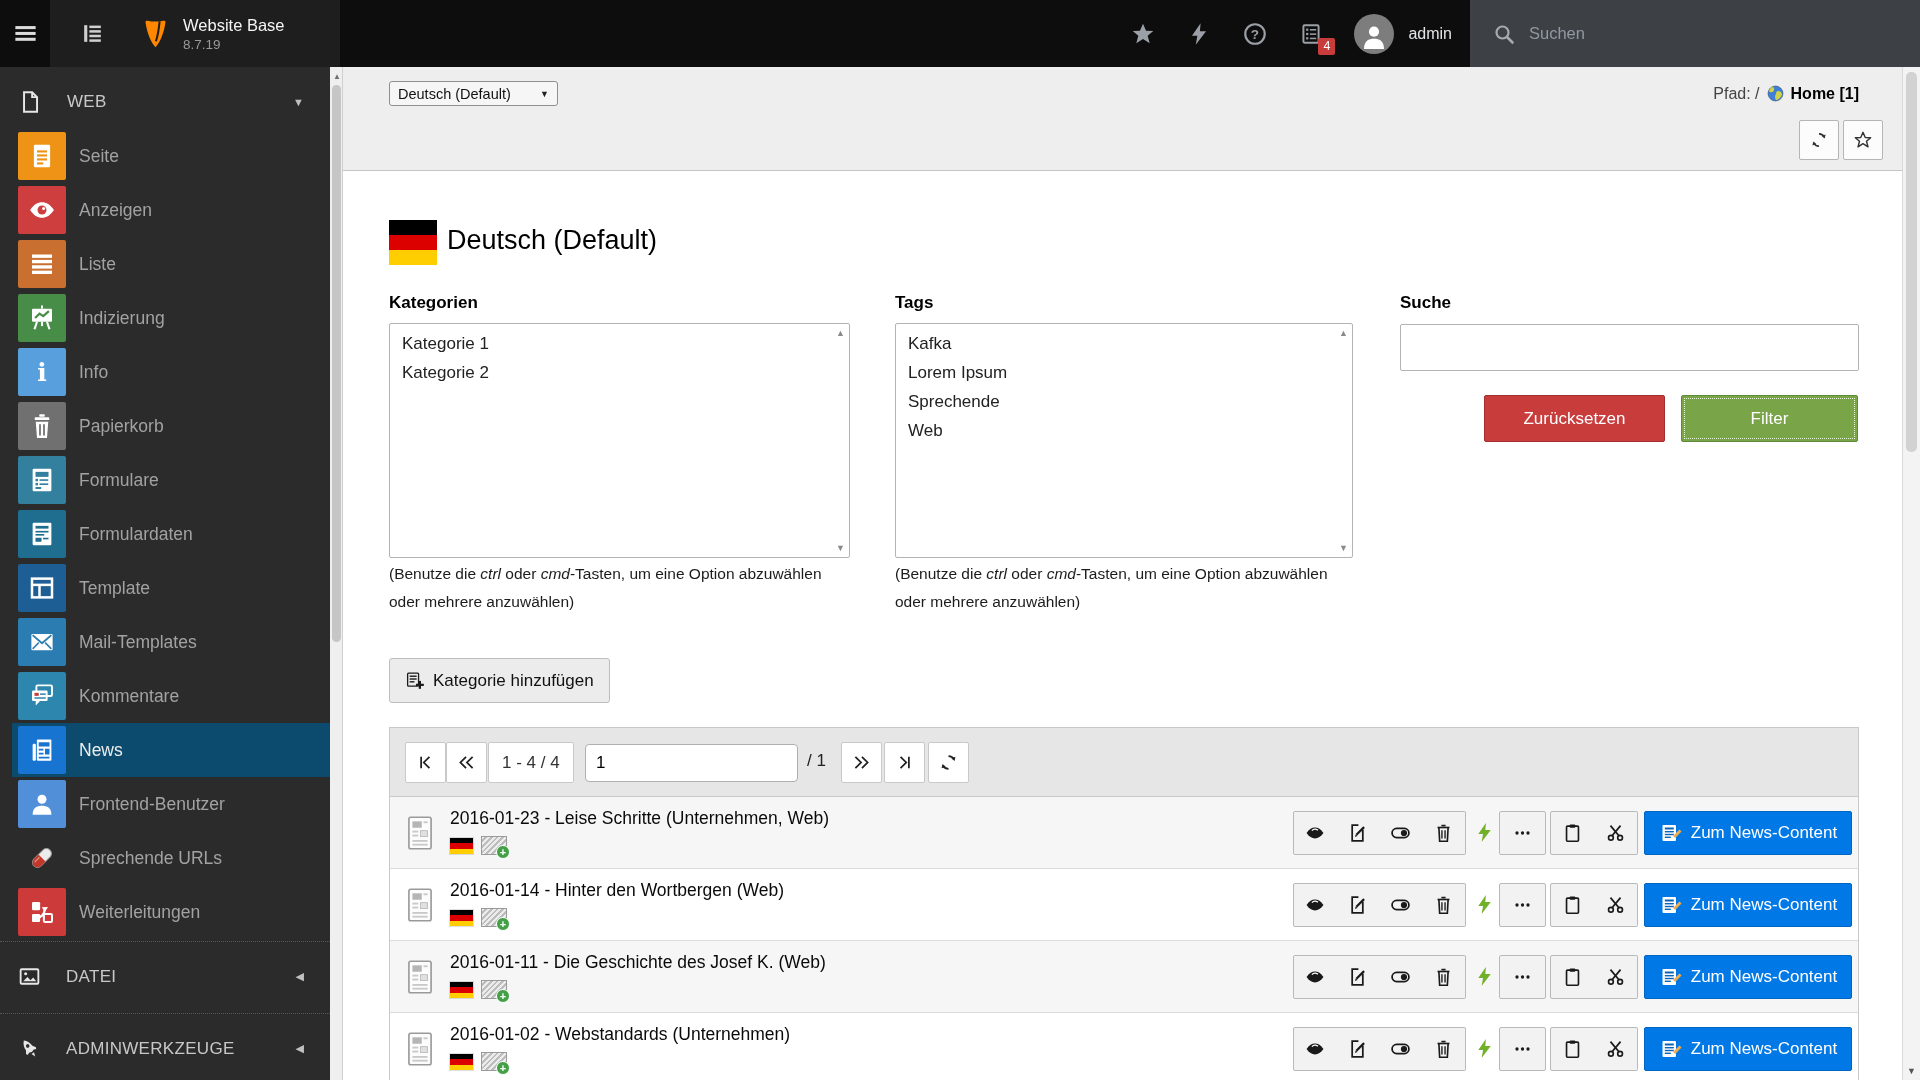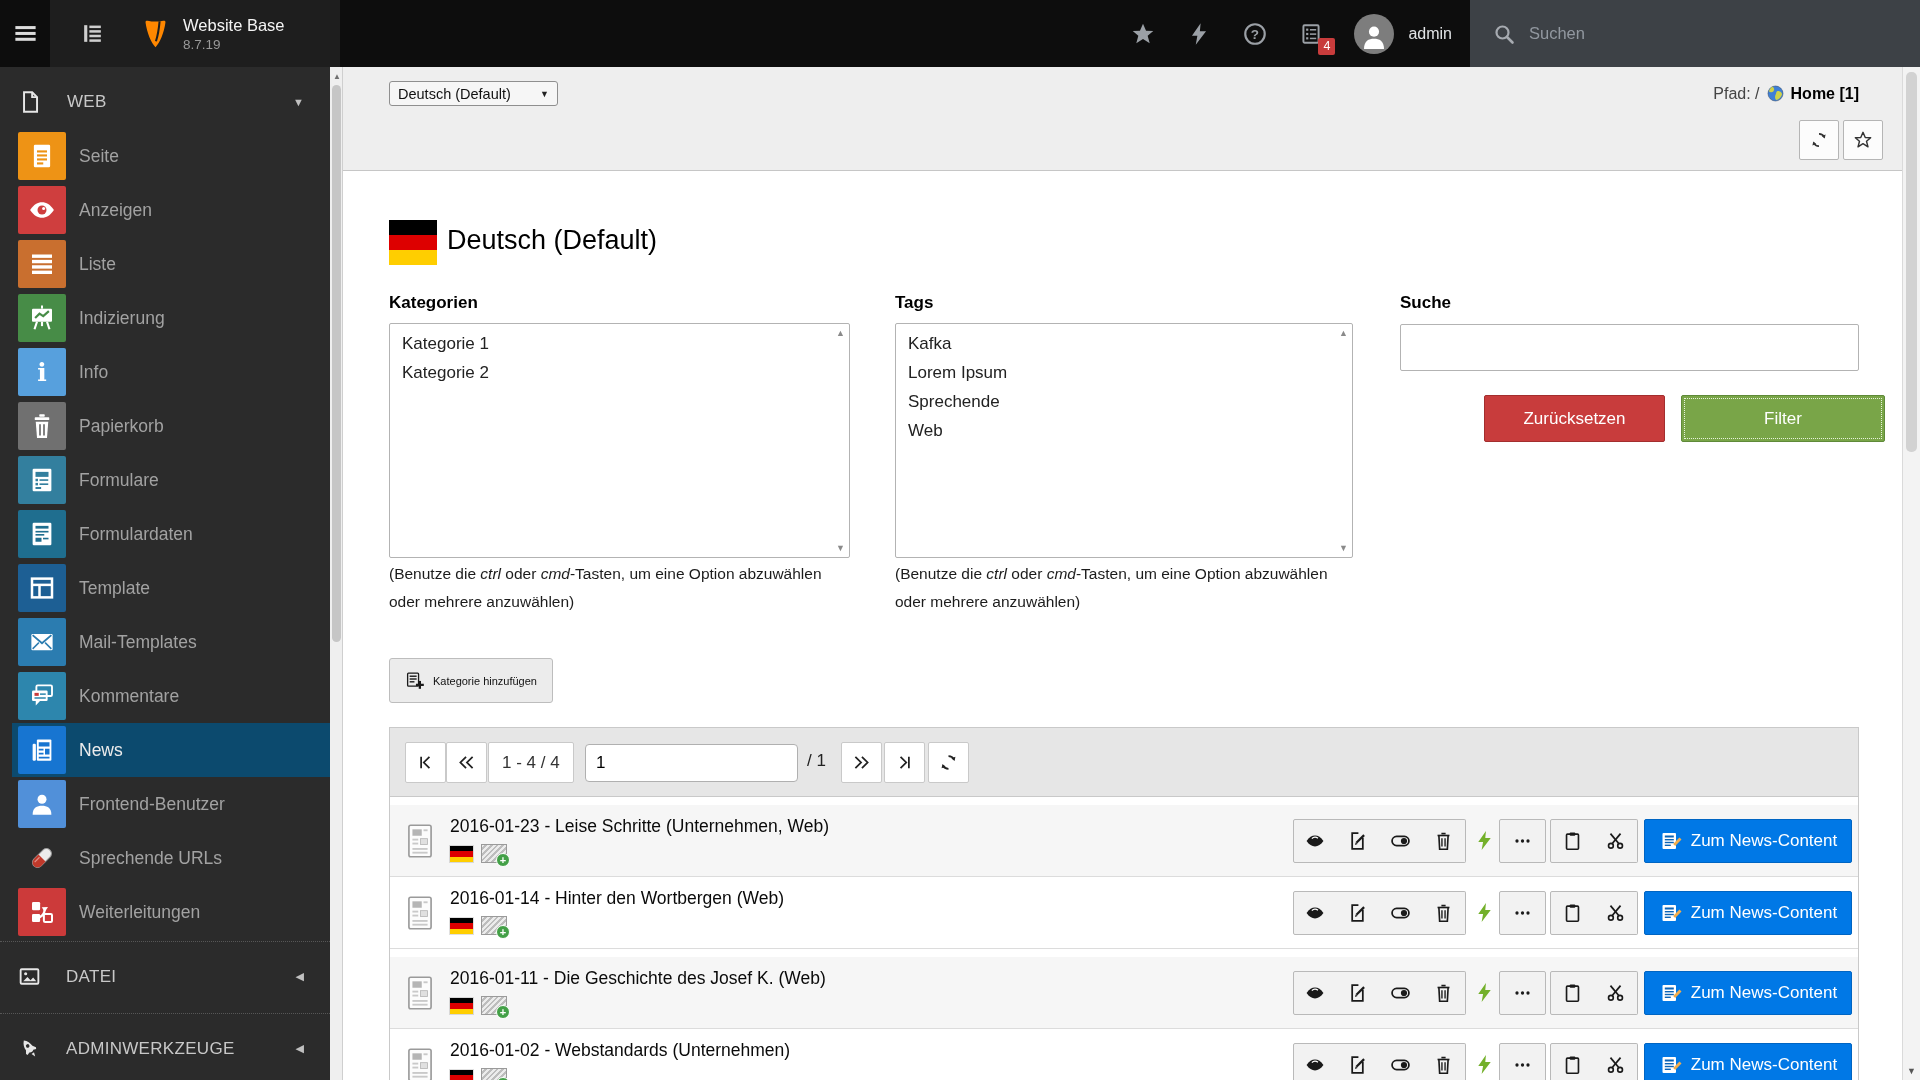--- a/index.html
+++ b/index.html
@@ -66,37 +66,37 @@
   .f1 { background:#000; } .f2 { background:#dd0000; } .f3 { background:#ffce00; }
   .page-title { position:absolute; left:104px; top:53px; font-size:27px; color:#000; font-weight:400; }
   .flabel { position:absolute; top:121px; font-size:17px; font-weight:bold; color:#000; }
   .lb { position:absolute; top:151px; height:235px; background:#fff; border:1px solid #b3b3b3; border-radius:2px; padding-top:5px; overflow:hidden; }
   .lb .opt { font-size:17px; color:#222; padding:2px 12px; line-height:25px; cursor:pointer; }
   .lb .stub-up { position:absolute; right:4px; top:4px; font-size:9px; color:#8a8a8a; }
   .lb .stub-dn { position:absolute; right:4px; bottom:4px; font-size:9px; color:#8a8a8a; }
   .search-input { position:absolute; left:1057px; top:152px; width:459px; height:47px; border:1px solid #b3b3b3; border-radius:2px; font-size:17px; padding:0 10px; font-family:inherit; }
   .btn { border:none; border-radius:2px; color:#fff; font-size:17px; font-family:inherit; cursor:pointer; }
   .btn-reset { position:absolute; left:1141px; top:223px; width:181px; height:47px; border:1px solid #a32e2e; }
-  .btn-filter { position:absolute; left:1338px; top:223px; width:204px; height:47px; border:1px solid #5f8a39; outline:1px dotted #e7f2dc; outline-offset:-4px; }
+  .btn-filter { position:absolute; left:1338px; top:223px; width:177px; height:47px; border:1px solid #5f8a39; outline:1px dotted #e7f2dc; outline-offset:-4px; }
   .hint { position:absolute; top:388px; width:490px; font-size:15.5px; color:#1c1c1c; line-height:28px; }
   .hint i { font-style:italic; }
   .hint-line2 { display:block; }
-  .btn-addcat { position:absolute; left:46px; top:486px; height:45px; padding:0 15px; background:#ececec; border:1px solid #bdbdbd; border-radius:3px; font-size:11px; color:#111; display:flex; align-items:center; gap:7px; cursor:pointer; font-family:inherit; }
+  .btn-addcat { position:absolute; left:46px; top:486px; height:45px; padding:0 15px; background:#ececec; border:1px solid #bdbdbd; border-radius:3px; font-size:17px; color:#111; display:flex; align-items:center; gap:7px; cursor:pointer; font-family:inherit; }
   .btn-addcat .icon { width:21px; height:21px; color:#1a1a1a; }
 
   
   .listframe { position:absolute; left:46px; top:555px; width:1470px; height:354px; border:1px solid #c9c9c9; overflow:hidden; }
   .pagebar { position:relative; height:69px; background:#e6e6e6; border-bottom:1px solid #c9c9c9; }
   .pbtn { position:absolute; top:14px; width:41px; height:41px; background:#fff; border:1px solid #c9c9c9; border-radius:2px; padding:9px; color:#222; cursor:pointer; }
   .plabel { position:absolute; top:14px; left:98px; height:41px; line-height:39px; background:#fff; border:1px solid #c9c9c9; border-radius:2px; padding:0 13px; font-size:17px; color:#333; }
   .pinput { position:absolute; top:16px; left:195px; width:213px; height:38px; border:1px solid #b0b0b0; border-radius:4px; font-size:17px; padding:0 10px; font-family:inherit; }
   .pslash { position:absolute; top:23px; left:417px; font-size:17px; color:#222; }
 
   .news-row { position:relative; height:72px; border-bottom:1px solid #dcdcdc; }
-  .row-odd { background:#f6f6f6;margin-top:8px; }
+  .row-odd { background:#f6f6f6; }
   .row-even { background:#fff; }
   .row-doc { position:absolute; left:16px; top:17px; width:28px; height:38px; }
   .row-title { position:absolute; left:60px; top:11px; font-size:17.5px; color:#0a0a0a; text-decoration:none; cursor:pointer; white-space:nowrap; }
   .flag-sm { position:absolute; left:60px; top:41px; width:23px; height:16px; box-shadow:0 0 0 1px rgba(0,0,0,0.12); }
   .row-translate { position:absolute; left:92px; top:40px; width:24px; height:17px; background:repeating-linear-gradient(135deg,#ececec 0 2px,#bdbdbd 2px 4px); box-shadow:0 0 0 1px #9a9a9a; cursor:pointer; }
   .row-translate .plus { position:absolute; right:-4px; bottom:-5px; width:14px; height:14px; background:#43a047; border:1px solid #fff; border-radius:50%; color:#fff; font-size:11px; font-weight:bold; line-height:12px; text-align:center; }
   .abtn { position:absolute; top:14px; width:44px; height:44px; background:#f2f2f2; border:1px solid #b9b9b9; padding:10px; color:#1a1a1a; cursor:pointer; }
   .a1 { left:903px; border-radius:2px 0 0 2px; } .a2 { left:946px; border-left:none; } .a3 { left:989px; border-left:none; } .a4 { left:1032px; border-left:none; border-radius:0 2px 2px 0; }
   .abolt { position:absolute; left:1083px; top:24px; width:23px; height:23px; cursor:pointer; }
   .amore { left:1109px; width:47px; border-radius:2px; }

